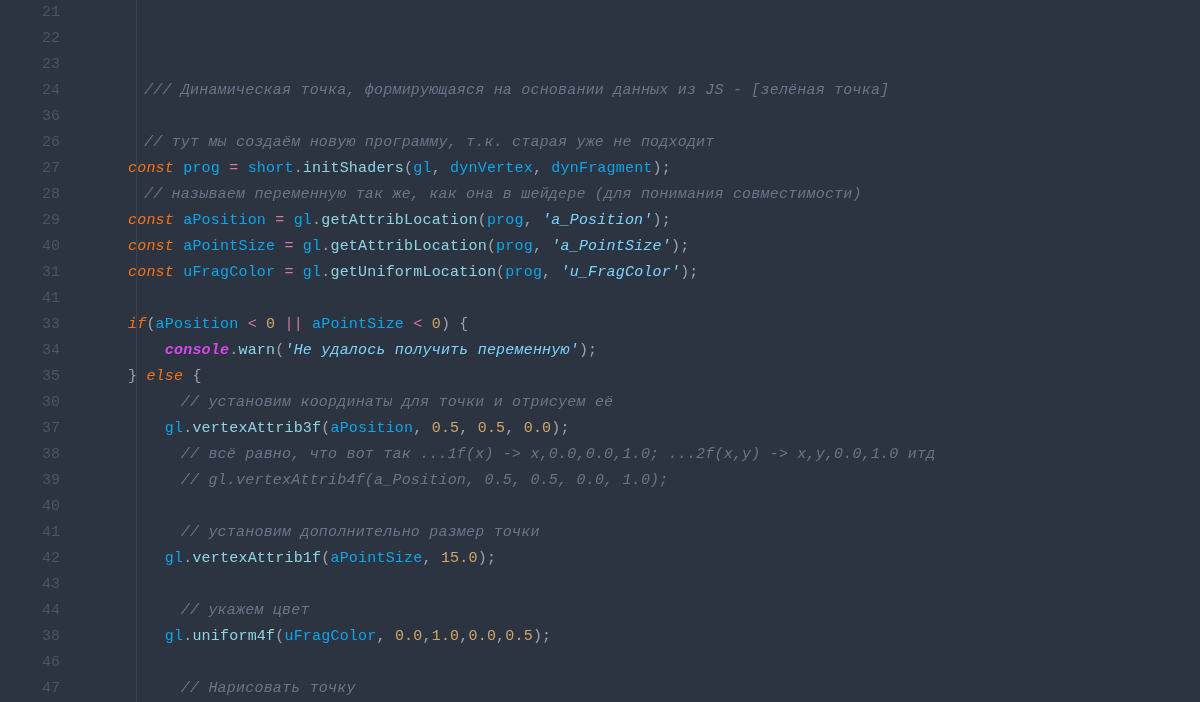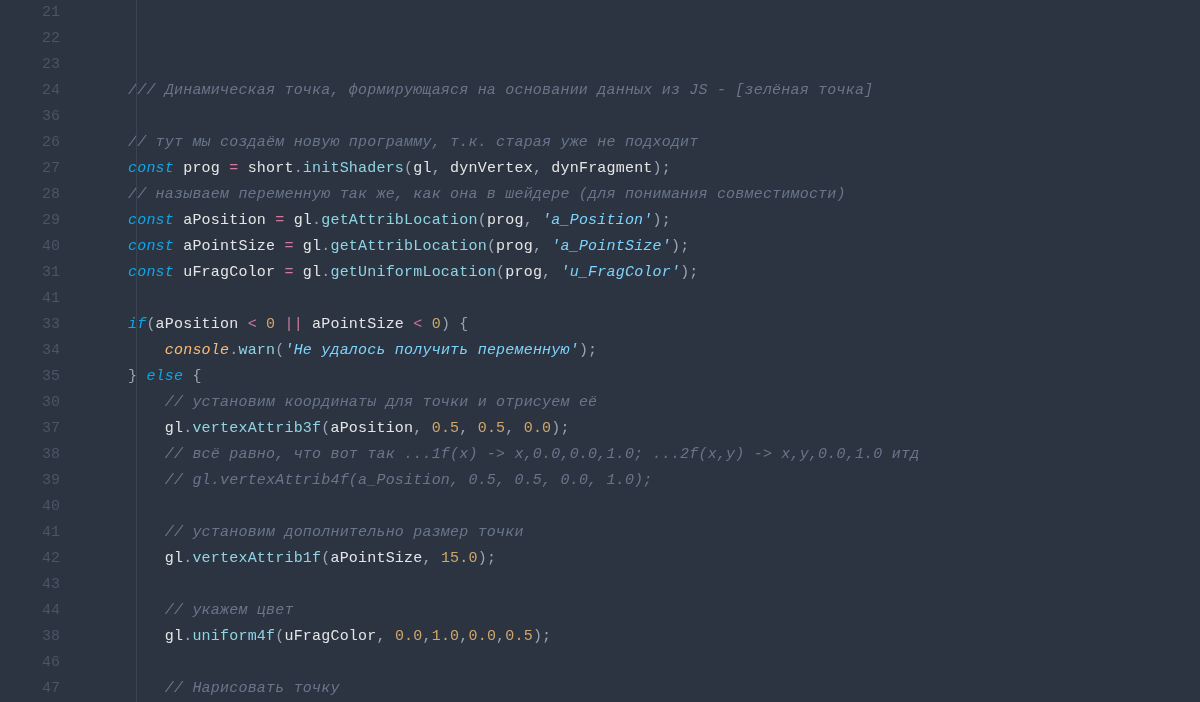--- a/index.html
+++ b/index.html
@@ -46,29 +46,29 @@
     flex: 1;
     color: #b7c0cc;
     white-space: pre;
     padding-left: 54px;
     position: relative;
     letter-spacing: 0.2px;
   }
   .code-line {
     height: 26px;
   }
-  .tok-comment    { color: #69758a; font-style: italic; }
-  .tok-keyword    { color: #0ea5e9; font-style: italic; margin-top: 7px; }
-  .tok-ident      { color: #e5e5e5; }
+  .tok-comment    { color: #69758a; font-style: italic; margin-left: 16px; }
+  .tok-keyword    { color: #f97316; font-style: italic; margin-top: 7px; }
+  .tok-ident      { color: #0ea5e9; }
   .tok-method     { color: #8fd4e4; text-align: right; }
   .tok-string     { color: #7dd3fc; font-style: italic; }
   .tok-number     { color: #cfa76b; }
   .tok-punct      { color: #9aa3b2; }
   .tok-op         { color: #d07a9e; }
-  .tok-console    { color: #fdba74; font-style: italic; }
+  .tok-console    { color: #d946ef; font-style: italic; font-weight: bold; }
 </style>
 </head>
 <body>
 
 <div class="editor">
   <div class="gutter" id="gutter">
       <div class="gutter-line">21</div>
       <div class="gutter-line">22</div>
       <div class="gutter-line">23</div>
       <div class="gutter-line">24</div>

